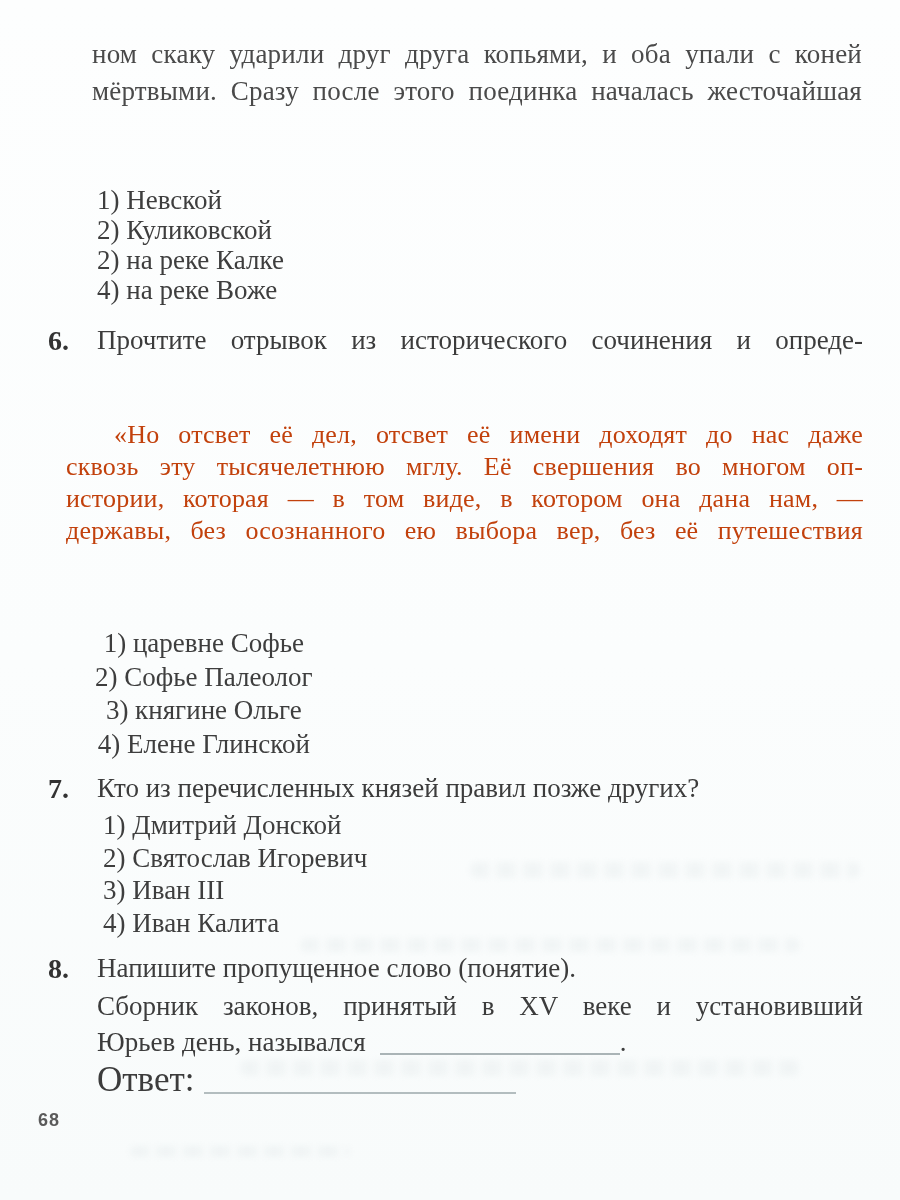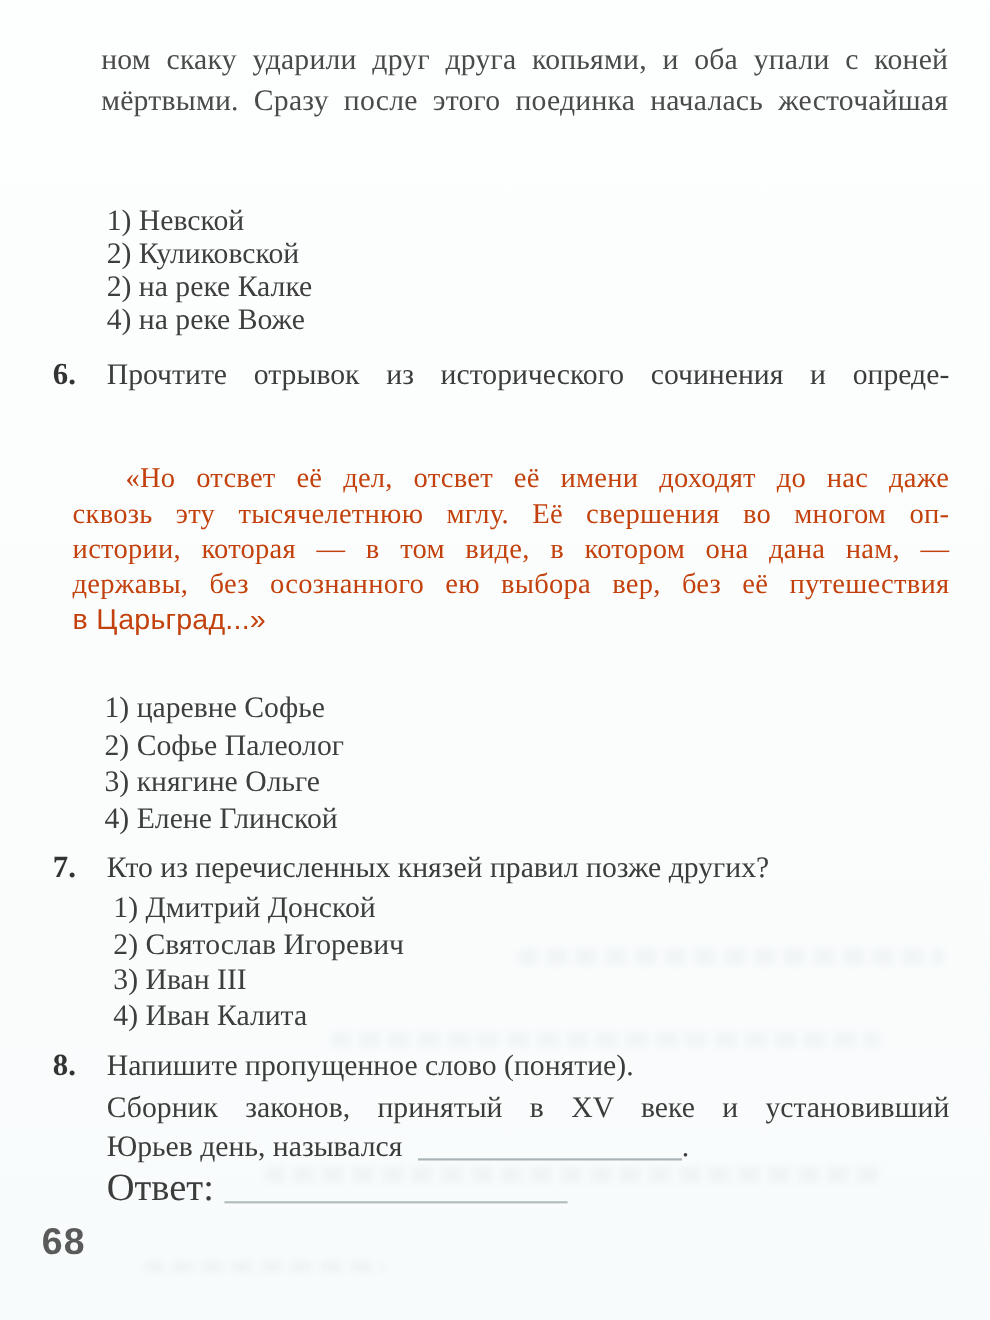--- a/index.html
+++ b/index.html
@@ -19,21 +19,21 @@
     left: 92px; top: 36px; width: 770px;
     font-size: 27px; line-height: 37px; color: #4a4a4a;
     letter-spacing: 0.2px;
   }
   .just { text-align: justify; text-align-last: justify; font-family: Liberation Serif, serif; }
 
   
   .opts { font-size: 27px; color: #3e3e3e; }
   .opts .option { white-space: nowrap; }
   .q5opts { left: 97px; top: 185px; line-height: 30px; }
-  .q6opts { left: 95px; top: 627px; line-height: 33.5px; }
+  .q6opts { left: 95px; top: 627px; line-height: 33.5px; text-align: center; }
   .q7opts { left: 103px; top: 809px; line-height: 32.5px; }
 
   
   .qblock { left: 97px; width: 766px; font-size: 27px; line-height: 37px; color: #3c3c3c; }
   .qnum {
     position: absolute; left: -49px; top: 0;
     font-weight: bold; font-size: 28px; color: #333;
     width: 44px;
   }
 
@@ -55,21 +55,21 @@
     height: 2px;
   }
   .blank1 { width: 240px; margin-left: 14px; vertical-align: -4px; }
   .answer-row { left: 97px; top: 1062px; font-size: 35px; line-height: 36px; color: #3c3c3c; }
   .blank2 { width: 312px; margin-left: 10px; vertical-align: -3px; border-bottom-color: #b3bdbf; }
 
   
   .pagenum {
     left: 38px; top: 1110px;
     font-family: "Liberation Sans", sans-serif;
-    font-weight: bold; font-size: 34px; color: #5a5a5a;
+    font-weight: bold; font-size: 18px; color: #5a5a5a;
     letter-spacing: 1px;
   }
 
   
   .smudge {
     position: absolute;
     background: repeating-linear-gradient(90deg,
       rgba(168,184,189,0.22) 0 18px,
       rgba(168,184,189,0.04) 18px 27px);
     filter: blur(3px);
@@ -98,21 +98,20 @@
   <div class="abs qblock" style="top:322px">
     <span class="qnum">6.</span>
     <div class="just">Прочтите отрывок из исторического сочинения и опреде-</div>
   </div>
 
   <div class="abs quote sans">
     <div class="just indent">«Но отсвет её дел, отсвет её имени доходят до нас даже</div>
     <div class="just">сквозь эту тысячелетнюю мглу. Её свершения во многом оп-</div>
     <div class="just">истории, которая — в том виде, в котором она дана нам, —</div>
     <div class="just">державы, без осознанного ею выбора вер, без её путешествия</div>
-    <div class="ln-last">в Царьград...»</div>
   </div>
 
   <div class="abs opts q6opts">
     <div class="option">1) царевне Софье</div>
     <div class="option">2) Софье Палеолог</div>
     <div class="option">3) княгине Ольге</div>
     <div class="option">4) Елене Глинской</div>
   </div>
 
   <div class="abs qblock" style="top:770px">

